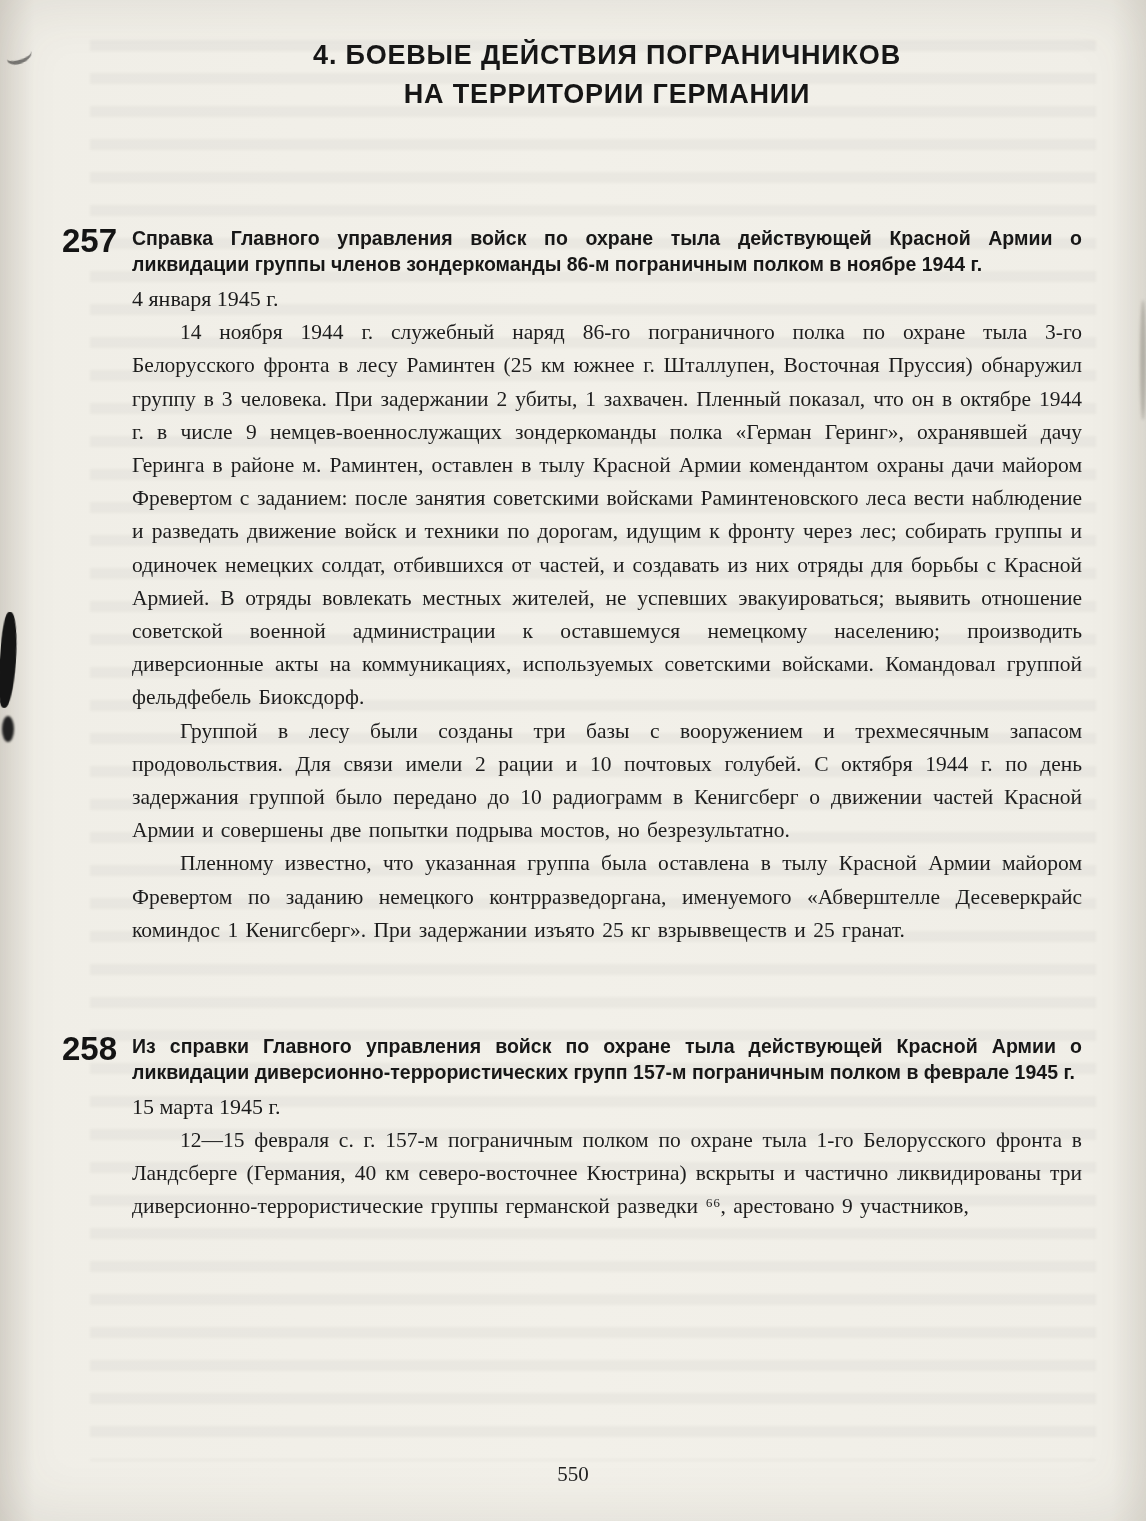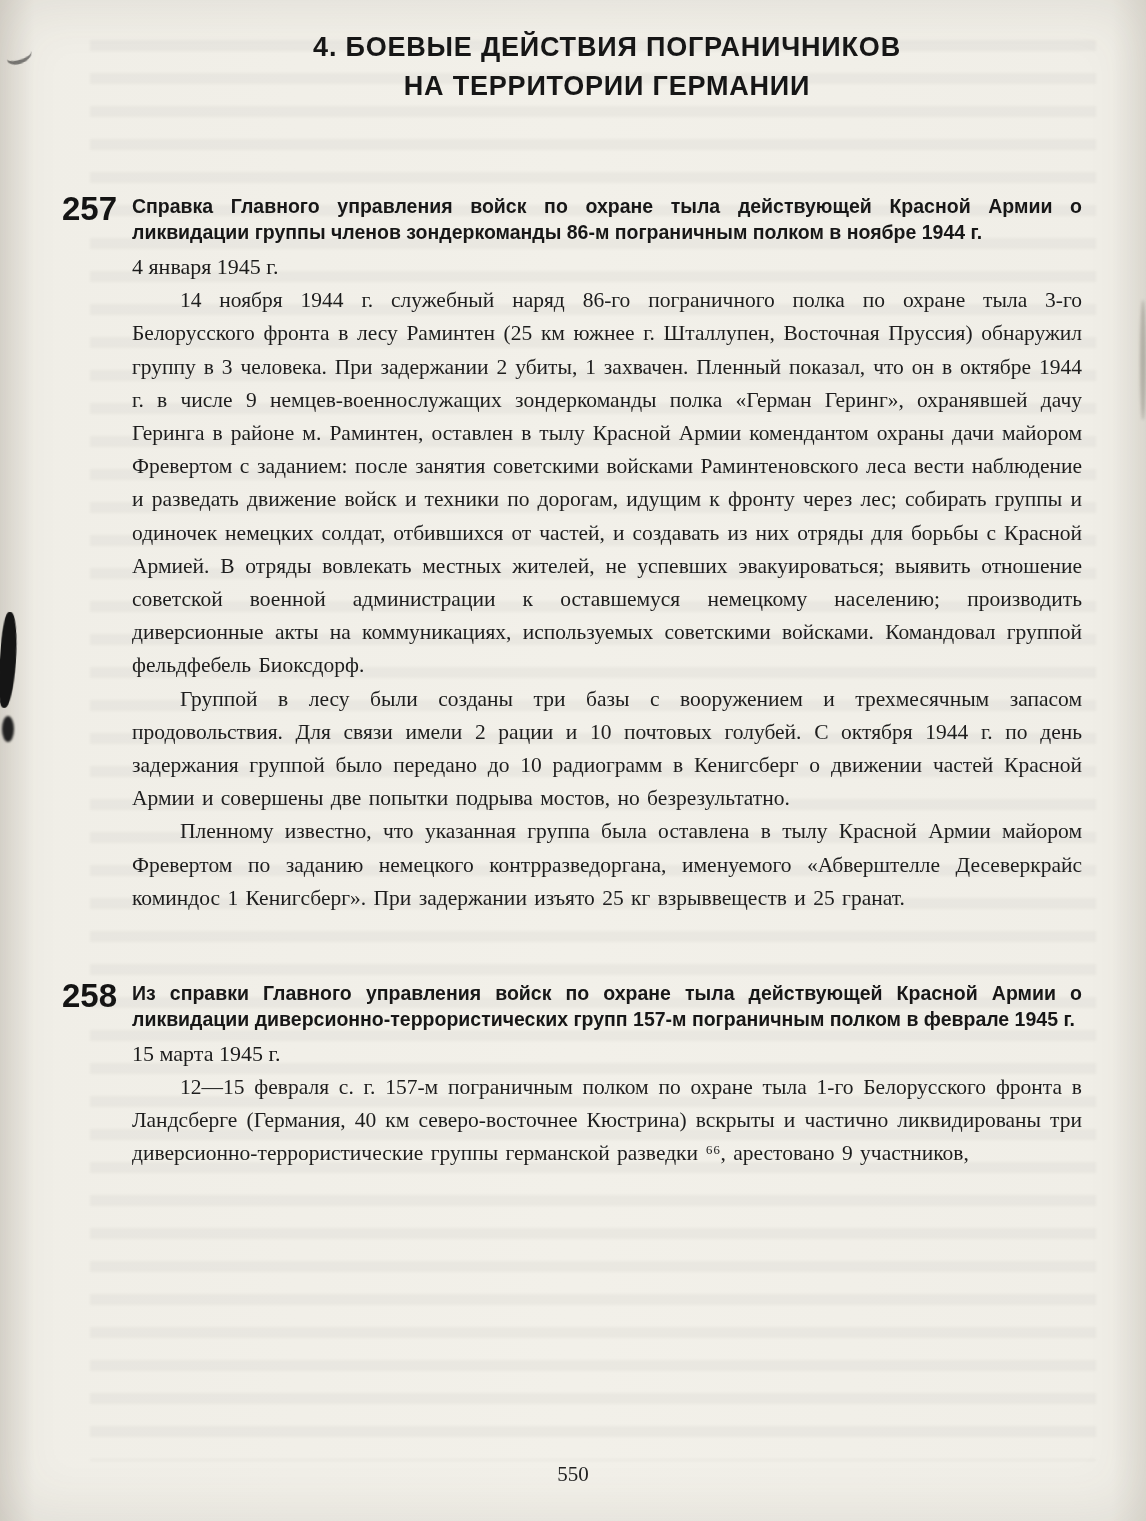--- a/index.html
+++ b/index.html
@@ -36,34 +36,34 @@
     filter: blur(1.2px);
     pointer-events: none;
   }
   .content {
     position: absolute;
     left: 132px;
     top: 0;
     width: 950px;
   }
   .book-title {
-    margin-top: 28px;
+    margin-top: 36px;
     text-align: center;
     font-family: "Liberation Sans", sans-serif;
     font-weight: bold;
     font-size: 27px;
     line-height: 1.45;
     letter-spacing: 0.8px;
     color: #161616;
   }
   .doc {
     position: relative;
   }
-  .doc-257 { margin-top: 88px; }
-  .doc-258 { margin-top: 66px; }
+  .doc-257 { margin-top: 112px; }
+  .doc-258 { margin-top: 87px; }
   .doc-number {
     position: absolute;
     left: -70px;
     top: -4px;
     font-family: "Liberation Sans", sans-serif;
     font-weight: bold;
     font-size: 33px;
     color: #141414;
   }
   .doc-heading {

